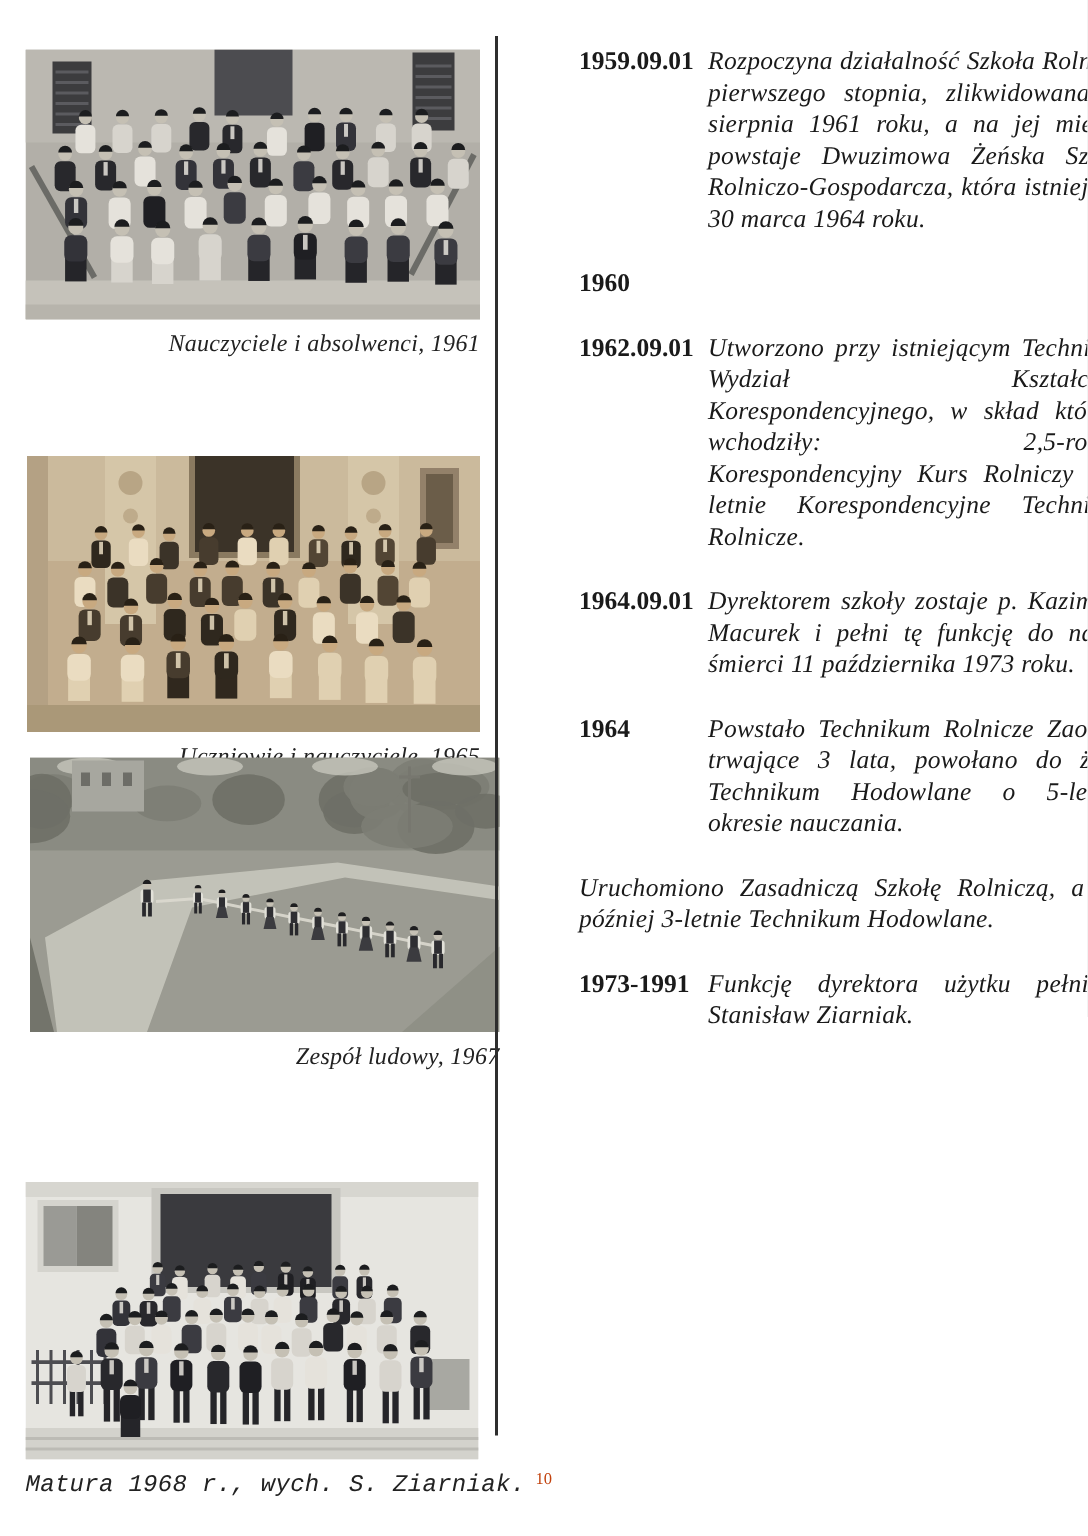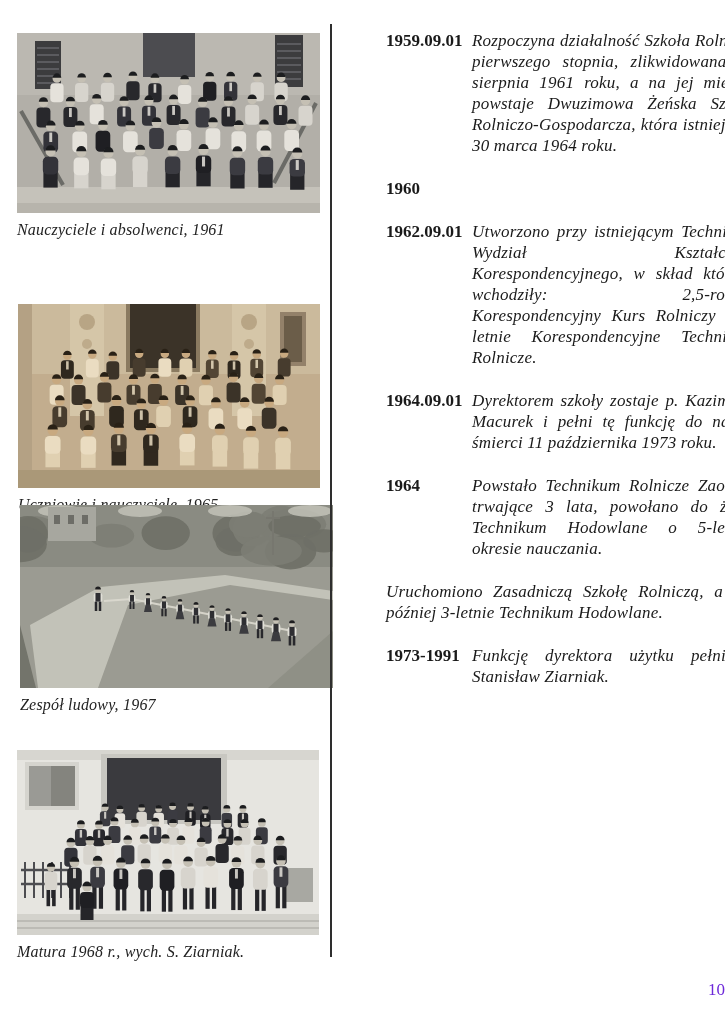--- a/index.html
+++ b/index.html
@@ -7,34 +7,34 @@
   .page {
     position:relative;
     width:725px; height:1024px;
     background:#ffffff;
     font-family:"Liberation Serif", serif;
     color:#1a1a1a;
     overflow:hidden;
     margin:0 auto;
   }
   
-  .photo-block { position:absolute; }
+  .photo-block { position:absolute;text-align:right; }
   .photo-block svg { display:block; filter:blur(0.35px) contrast(0.98); }
   .photo-block figcaption {
     margin-top:8px;
     font-style:italic;
     font-size:16px;
     letter-spacing:0.2px;
     color:#222;
     white-space:nowrap;
   }
   #ph1 { left:17px; top:33px; }
   #ph2 { left:18px; top:268px;margin-top:36px; }
   #ph3 { left:20px; top:505px; }
-  #ph4 { left:17px; top:750px; }
+  #ph4 { left:17px; top:788px;font-family:Liberation Mono, monospace; }
 
   
   .divider {
     position:absolute;
     left:330px; top:24px;
     width:2px; height:933px;
     background:#2e2e2e;
   }
 
   
@@ -61,23 +61,23 @@
     text-align:justify;
     letter-spacing:0.2px;
     font-style:italic;
   }
 
   
   .page-number {
     position:absolute;
     left:0; top:980px;
     width:725px;
-    text-align:right;
-    font-size:17px;
-    color:#6d28d9;
+    text-align:center;
+    font-size:11px;
+    color:#c2410c;
   }
 </style>
 </head>
 <body>
 
 <div class="page">
 
   <figure class="photo-block" id="ph1">
     <svg id="photo1" width="303" height="180">
         <rect x="0" y="0" width="303" height="180" fill="#b3b0a9"></rect>

